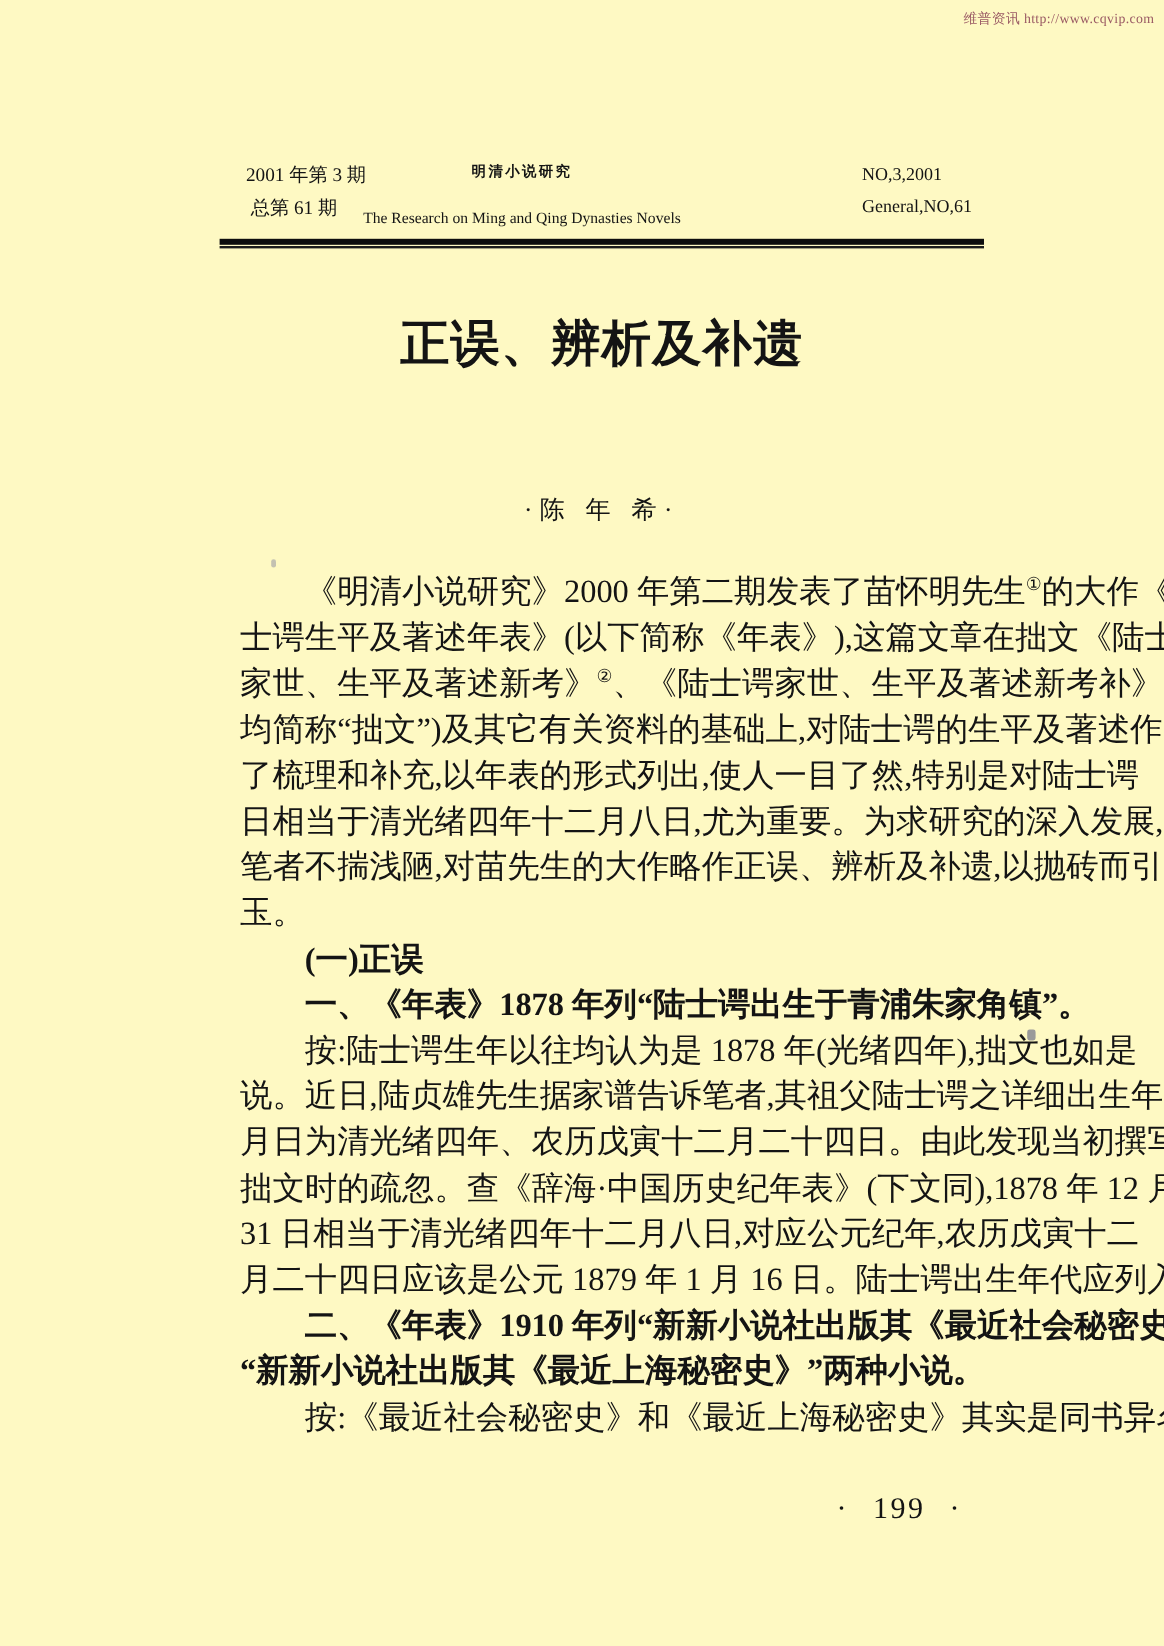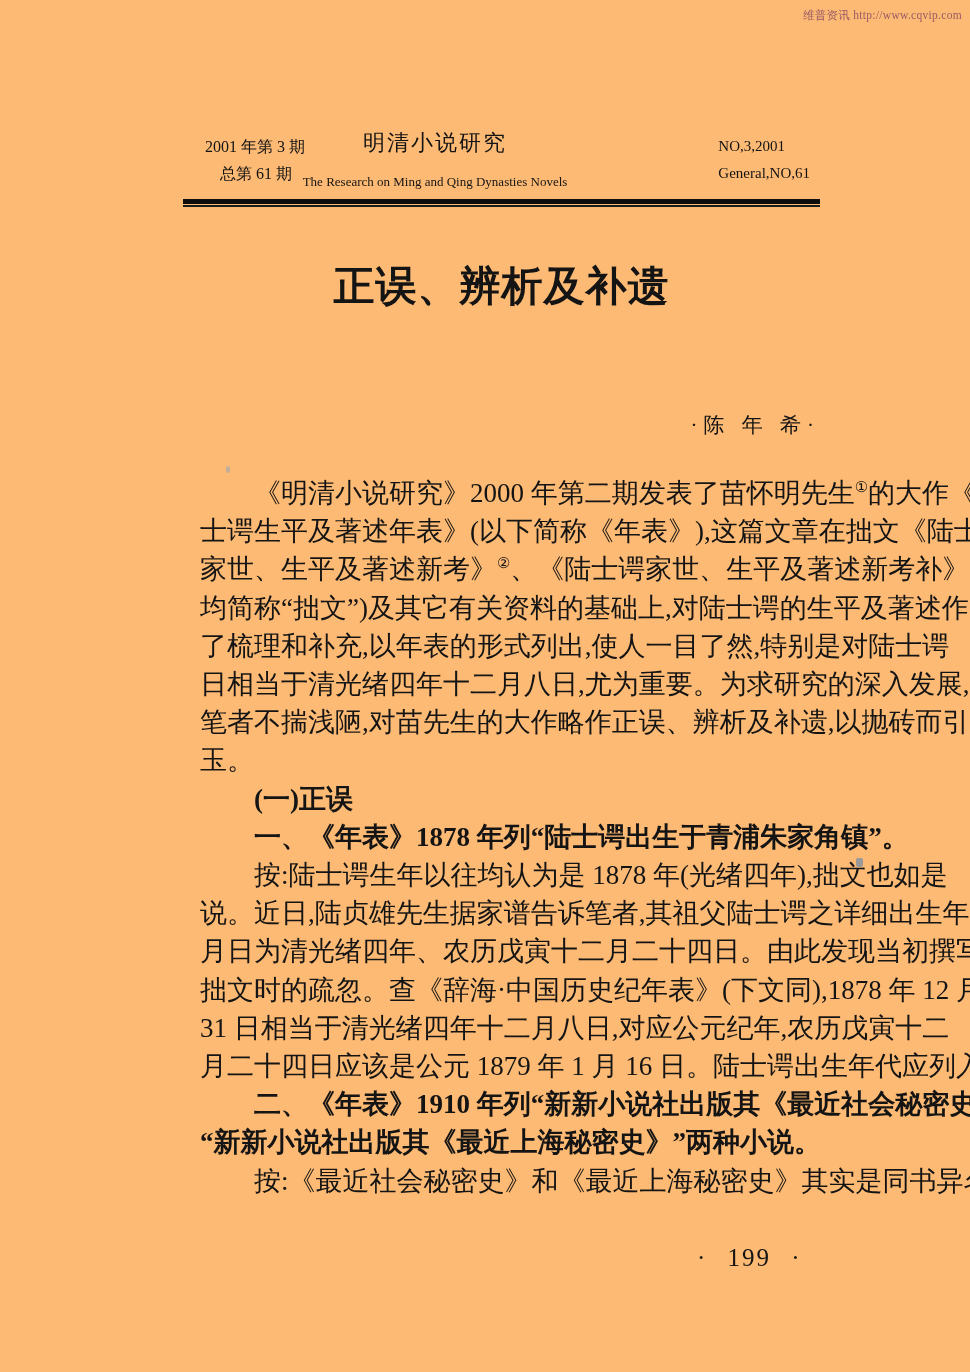--- a/index.html
+++ b/index.html
@@ -1,58 +1,58 @@
 <!DOCTYPE html>
 <html><head>
 <meta charset="utf-8">
 <style>
   html,body{margin:0;padding:0;background:#e8e8e8;}
   .page{
     position:relative;
     width:970px;height:1372px;
-    background:#fdba74;
+    background:#fef9c3;
     margin:0 auto;
     overflow:hidden;
     font-family:"Liberation Serif","DejaVu Serif",serif;
     color:#141414;
   }
   
   .watermark{
     position:absolute;top:8px;right:8px;
     font-size:11.5px;letter-spacing:0.3px;
     color:#9a5a64;
     font-family:"Liberation Serif","DejaVu Serif",serif;
     white-space:nowrap;
   }
   
   .header{position:absolute;top:133px;left:0;width:100%;height:60px;}
   .h-left{position:absolute;left:205px;top:0;font-size:16px;line-height:27px;white-space:nowrap;}
-  .h-left .l2{margin-left:15px;}
+  .h-left .l2{margin-left:4px;}
   .h-center{position:absolute;left:435px;top:0;transform:translateX(-50%);text-align:center;white-space:nowrap;}
-  .journal-cn{font-size:22px;font-weight:normal;letter-spacing:2px;line-height:20px;}
+  .journal-cn{font-size:12px;font-weight:bold;letter-spacing:2px;line-height:20px;}
   .journal-en{font-size:13px;line-height:17px;margin-top:20px;}
   .h-right{position:absolute;right:160px;top:0;text-align:left;font-size:15px;line-height:27px;white-space:nowrap;}
   
   .rule{position:absolute;left:183px;top:199px;width:637px;}
   .rule .bar{height:5px;background:#0e0e0e;}
   .rule .thin{height:2px;background:#1c1c1c;margin-top:1px;}
   
   .title{
     position:absolute;top:252px;left:183px;width:637px;
     text-align:center;
     font-family:"Liberation Sans","DejaVu Sans",sans-serif;
     font-weight:900;
     font-size:41px;line-height:68px;
     letter-spacing:1px;
     white-space:nowrap;
   }
   
   .author{
     position:absolute;top:410px;left:183px;width:637px;
-    text-align:right;font-size:21px;line-height:30px;letter-spacing:6px;
+    text-align:center;font-size:21px;line-height:30px;letter-spacing:6px;
   }
   
   .body{
     position:absolute;top:474px;left:200px;width:640px;
     font-size:27px;line-height:38.2px;
   }
   .line{white-space:nowrap;}
   .line.indent{text-indent:54px;}
   .line.bold{font-weight:bold;}
   .line sup{font-size:0.55em;vertical-align:super;line-height:0;}

